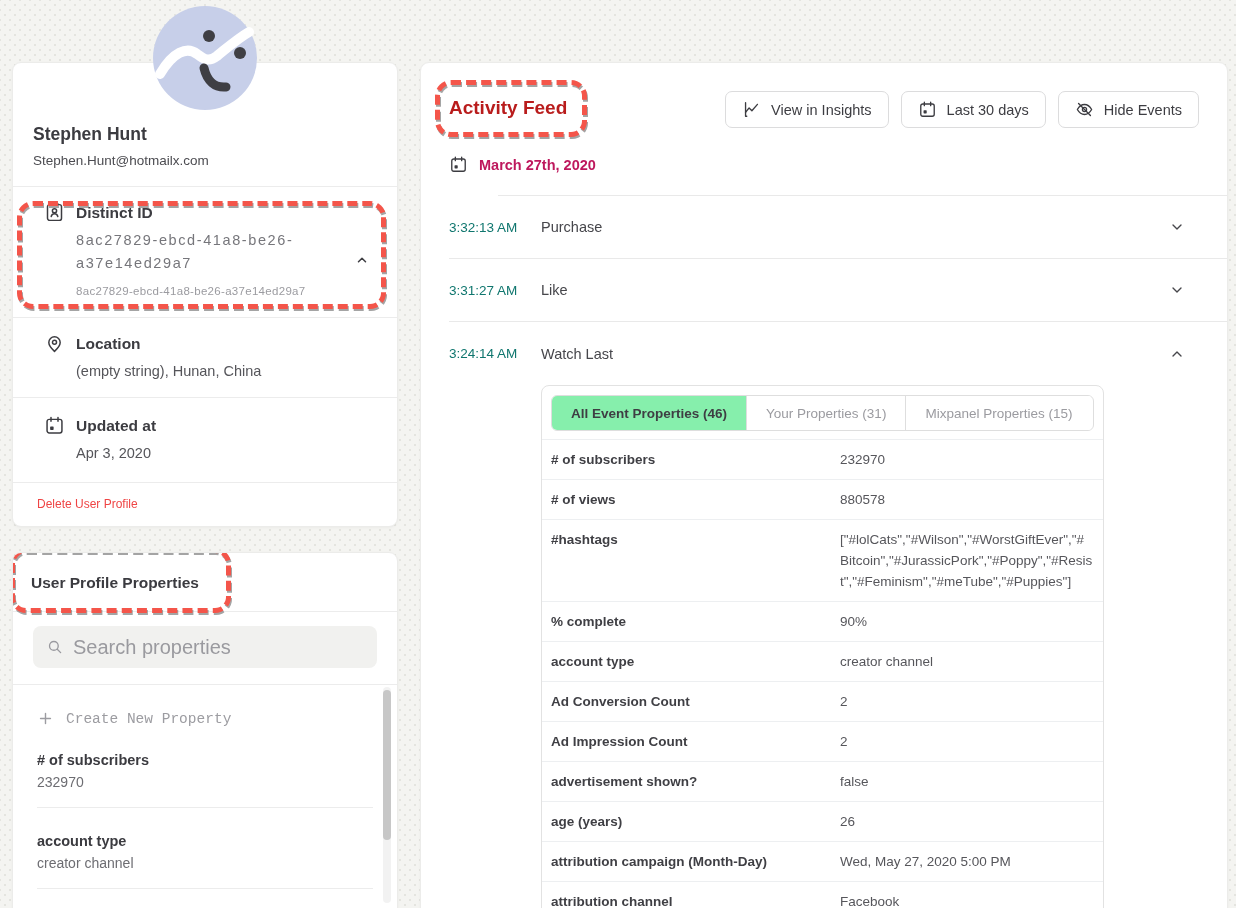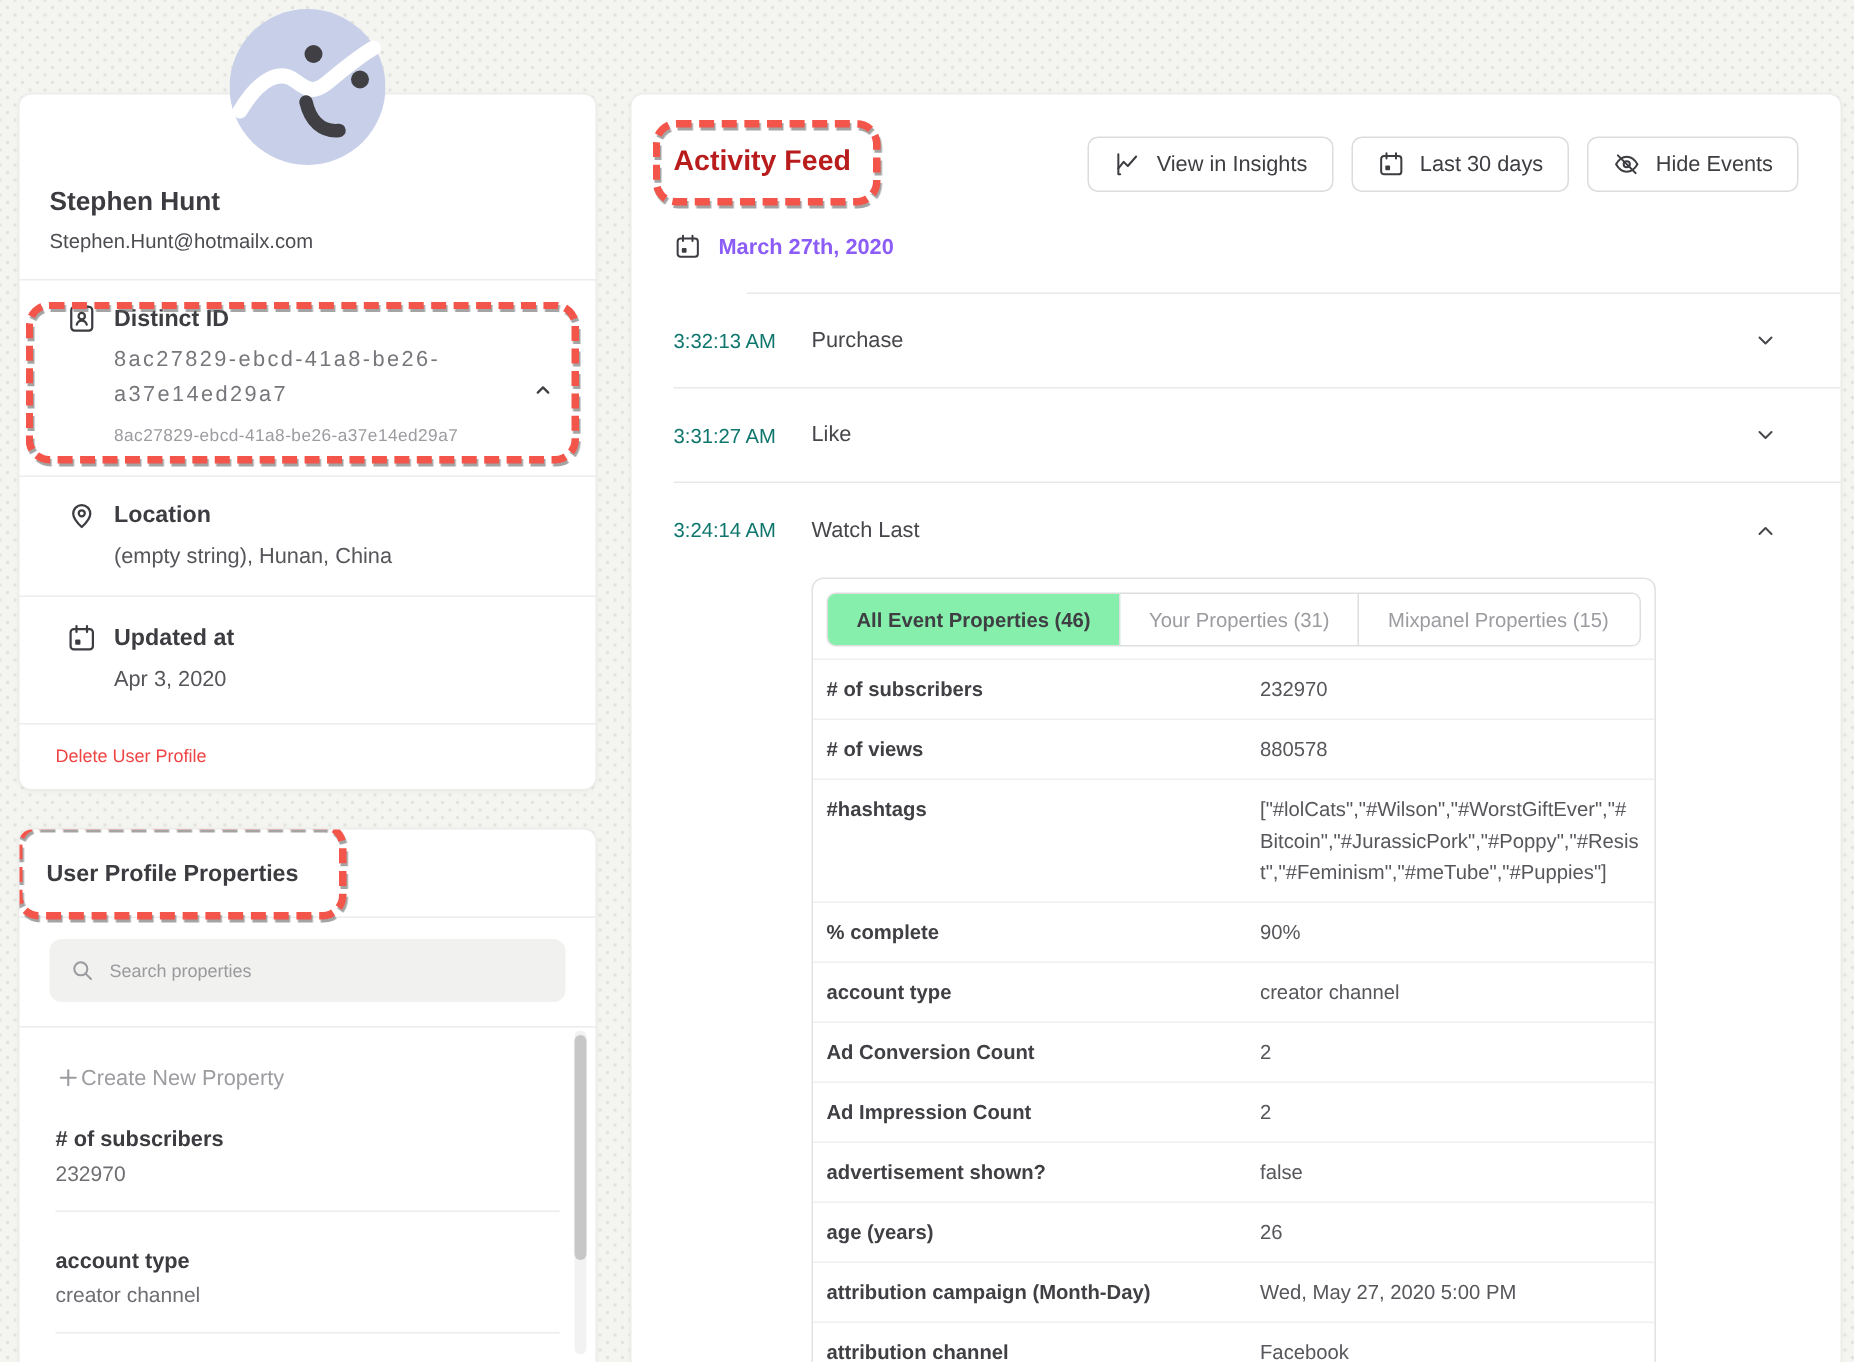--- a/index.html
+++ b/index.html
@@ -51,44 +51,44 @@
   .collapse-btn { position:absolute; right:24px; top:62px; background:none; border:none; cursor:pointer; padding:4px; }
   .delete-row { padding:14px 24px 15px; font-size:12px; color:#ef4444; cursor:pointer; }
 
   .props-card { position:relative; margin-top:25px; height:372px; overflow:hidden; }
   .props-title-wrap { position:relative; padding:21px 18px 19px; }
   .props-title { font-size:15.5px; font-weight:700; color:#3b3b40; }
   .search-wrap { padding:14px 20px 16px; }
   .search-box { position:relative; }
   .search-box input {
     width:100%; height:42px; background:#f1f1ef; border:none; border-radius:8px;
-    font-family:inherit; font-size:12px; color:#3c3c41; padding:0 12px 0 40px; outline:none;
+    font-family:inherit; font-size:20px; color:#3c3c41; padding:0 12px 0 40px; outline:none;
   }
   .search-box input::placeholder { color:#9a9a9f; }
   .search-icon { position:absolute; left:13px; top:12px; }
   .props-list { position:relative; height:230px; padding:0 24px; }
-  .create-row { display:flex; align-items:center; padding-top:25px; color:#9c9ca1; font-size:14.5px; cursor:pointer; }
+  .create-row { display:flex; align-items:center; gap:12px; padding-top:25px; color:#9c9ca1; font-size:14.5px; cursor:pointer;font-family:Liberation Mono, monospace; }
   .prop-item { padding:25px 0 17px; border-bottom:1px solid #ececec; cursor:pointer; }
   .prop-name { font-size:14.5px; font-weight:700; color:#3b3b40; }
   .prop-value { font-size:14px; color:#6d6d72; margin-top:6px; }
   .scroll-track { position:absolute; right:6px; top:2px; width:8px; height:216px; background:rgba(0,0,0,.05); border-radius:4px; }
   .scroll-thumb { position:absolute; left:0; top:3px; width:8px; height:150px; background:#c7c7c7; border-radius:4px; }
 
   
   .activity-card { position:absolute; left:420px; top:62px; width:808px; height:870px; padding:28px 28px 0; }
   .activity-header { display:flex; align-items:flex-start; }
   .activity-title-wrap { position:relative; margin-top:5px; }
   .activity-title { font-size:19px; font-weight:700; color:#b91c1c; line-height:24px; }
   .header-buttons { margin-left:auto; display:flex; gap:12px; }
   .btn {
     display:flex; align-items:center; gap:10px; height:37px; padding:0 16px;
     background:#fff; border:1px solid #dcdcdd; border-radius:7px;
     font-family:inherit; font-size:14.5px; color:#3d3d42; cursor:pointer; white-space:nowrap;
   }
-  .date-row { display:flex; align-items:center; gap:11px; margin-top:27px; font-size:14.5px; font-weight:700; color:#8b5cf6; }
+  .date-row { display:flex; align-items:center; gap:11px; margin-top:27px; font-size:14.5px; font-weight:700; color:#be185d; }
   .feed { margin-right:-28px; }
   .feed-hr { height:1px; background:#e9e9e9; margin:21px 0 0 49px; }
   .event-row { display:flex; align-items:center; height:63px; cursor:pointer; border-bottom:1px solid #e9e9e9; }
   .event-row.expanded { border-bottom:none; }
   .event-row .time { width:92px; font-size:13.5px; color:#0f766e; }
   .event-row .ename { flex:1; font-size:14.5px; color:#46464b; }
   .event-row .chev { margin-right:42px; }
   .chev svg { stroke:#46464b; stroke-width:2; fill:none; stroke-linecap:round; stroke-linejoin:round; }
 
   .event-panel {

